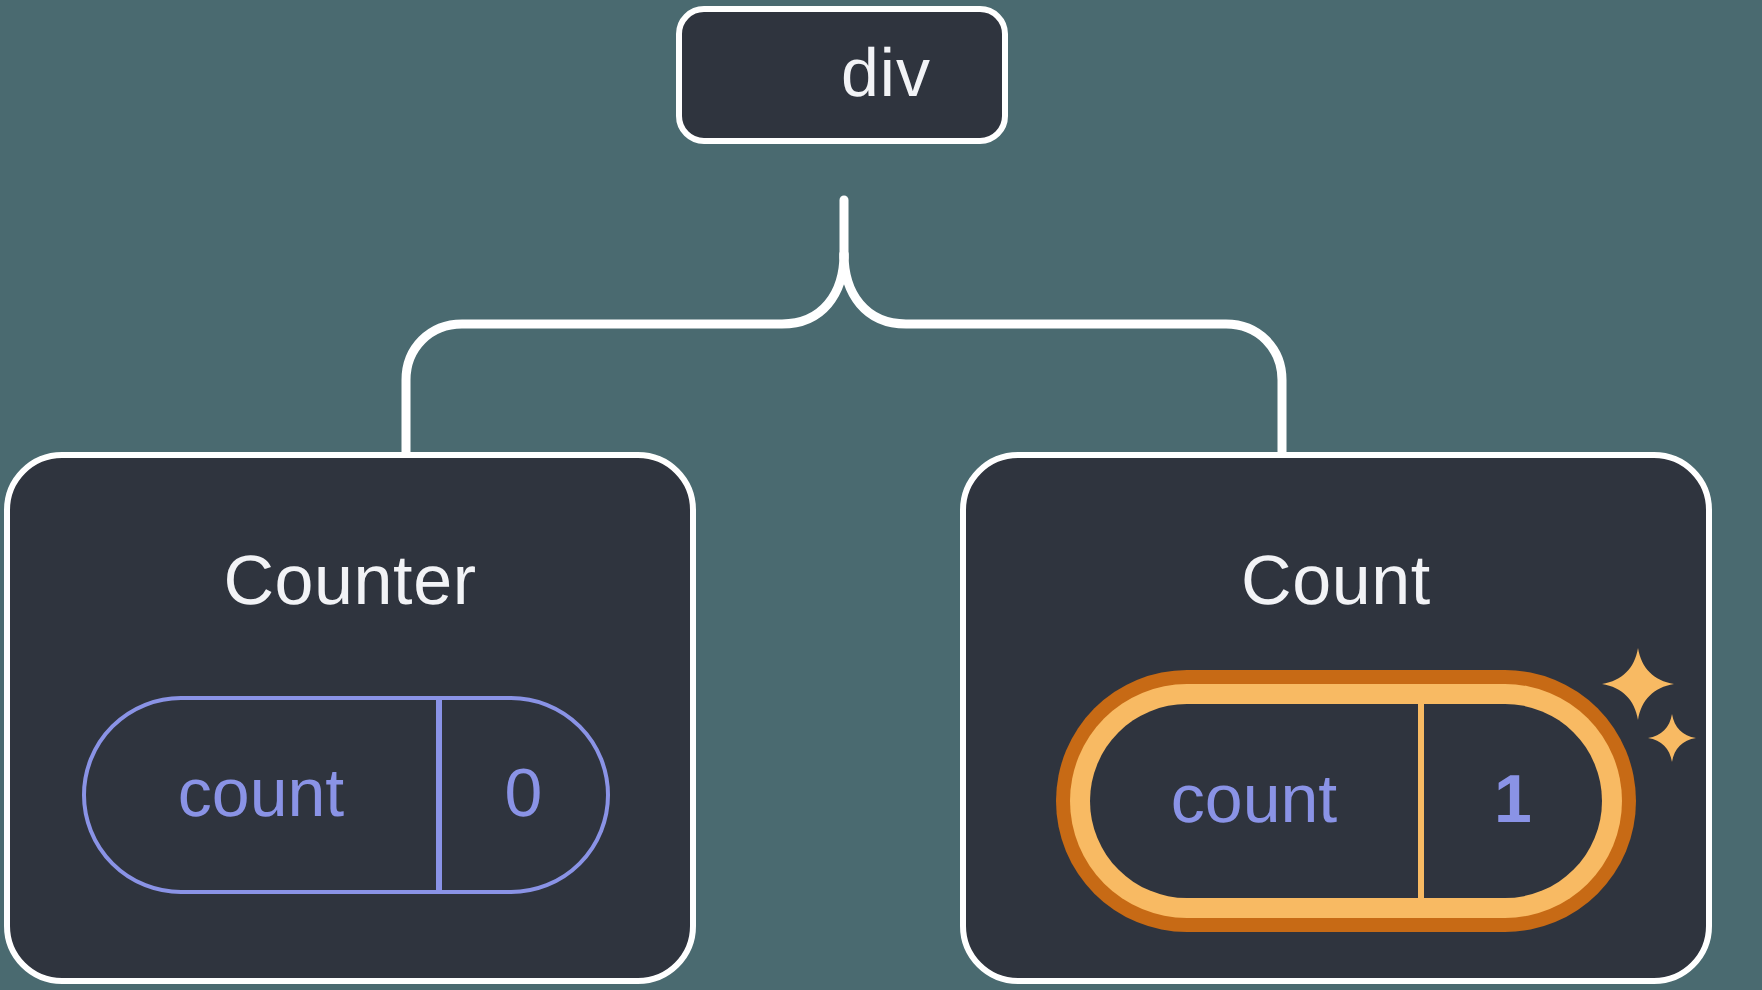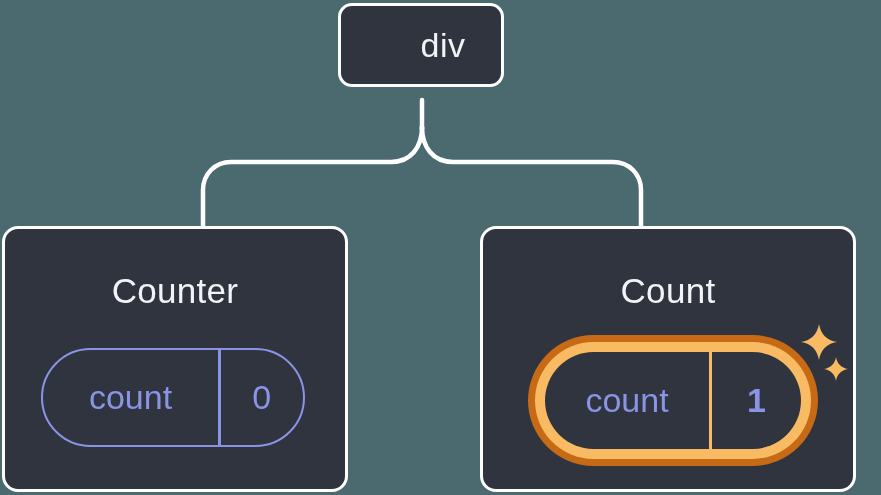--- a/index.html
+++ b/index.html
@@ -22,42 +22,42 @@
   .connectors path {
     fill: none;
     stroke: var(--connector-line, #FFFFFF);
     stroke-width: 4.5;
     stroke-linecap: round;
   }
   
   .root-node {
     position: absolute;
     left: 338px; top: 3px;
-    width: 166px; height: 84px;
+    width: 166px; height: 69px;
     box-sizing: border-box;
     background: var(--box-fill, #2F343E);
     border: 3px solid var(--box-border, #FFFFFF);
     border-radius: 14px;
     display: flex; align-items: center; justify-content: center; padding-left: 44px;
   }
   .root-label {
     color: var(--title-text, #F2F3F6);
     font-size: 34px;
     font-weight: 500;
     letter-spacing: 0.5px;
   }
   
   .card {
     position: absolute;
     top: 226px;
     height: 266px;
     box-sizing: border-box;
     background: var(--box-fill, #2F343E);
     border: 3px solid var(--box-border, #FFFFFF);
-    border-radius: 16px;
+    border-radius: 29px;
   }
   .card-left  { left: 2px;   width: 346px; }
   .card-right { left: 480px; width: 376px; }
   .card-title {
     position: absolute;
     left: 0; right: 0;
     top: 42px;
     text-align: center;
     color: var(--title-text, #F2F3F6);
     font-size: 35px;

